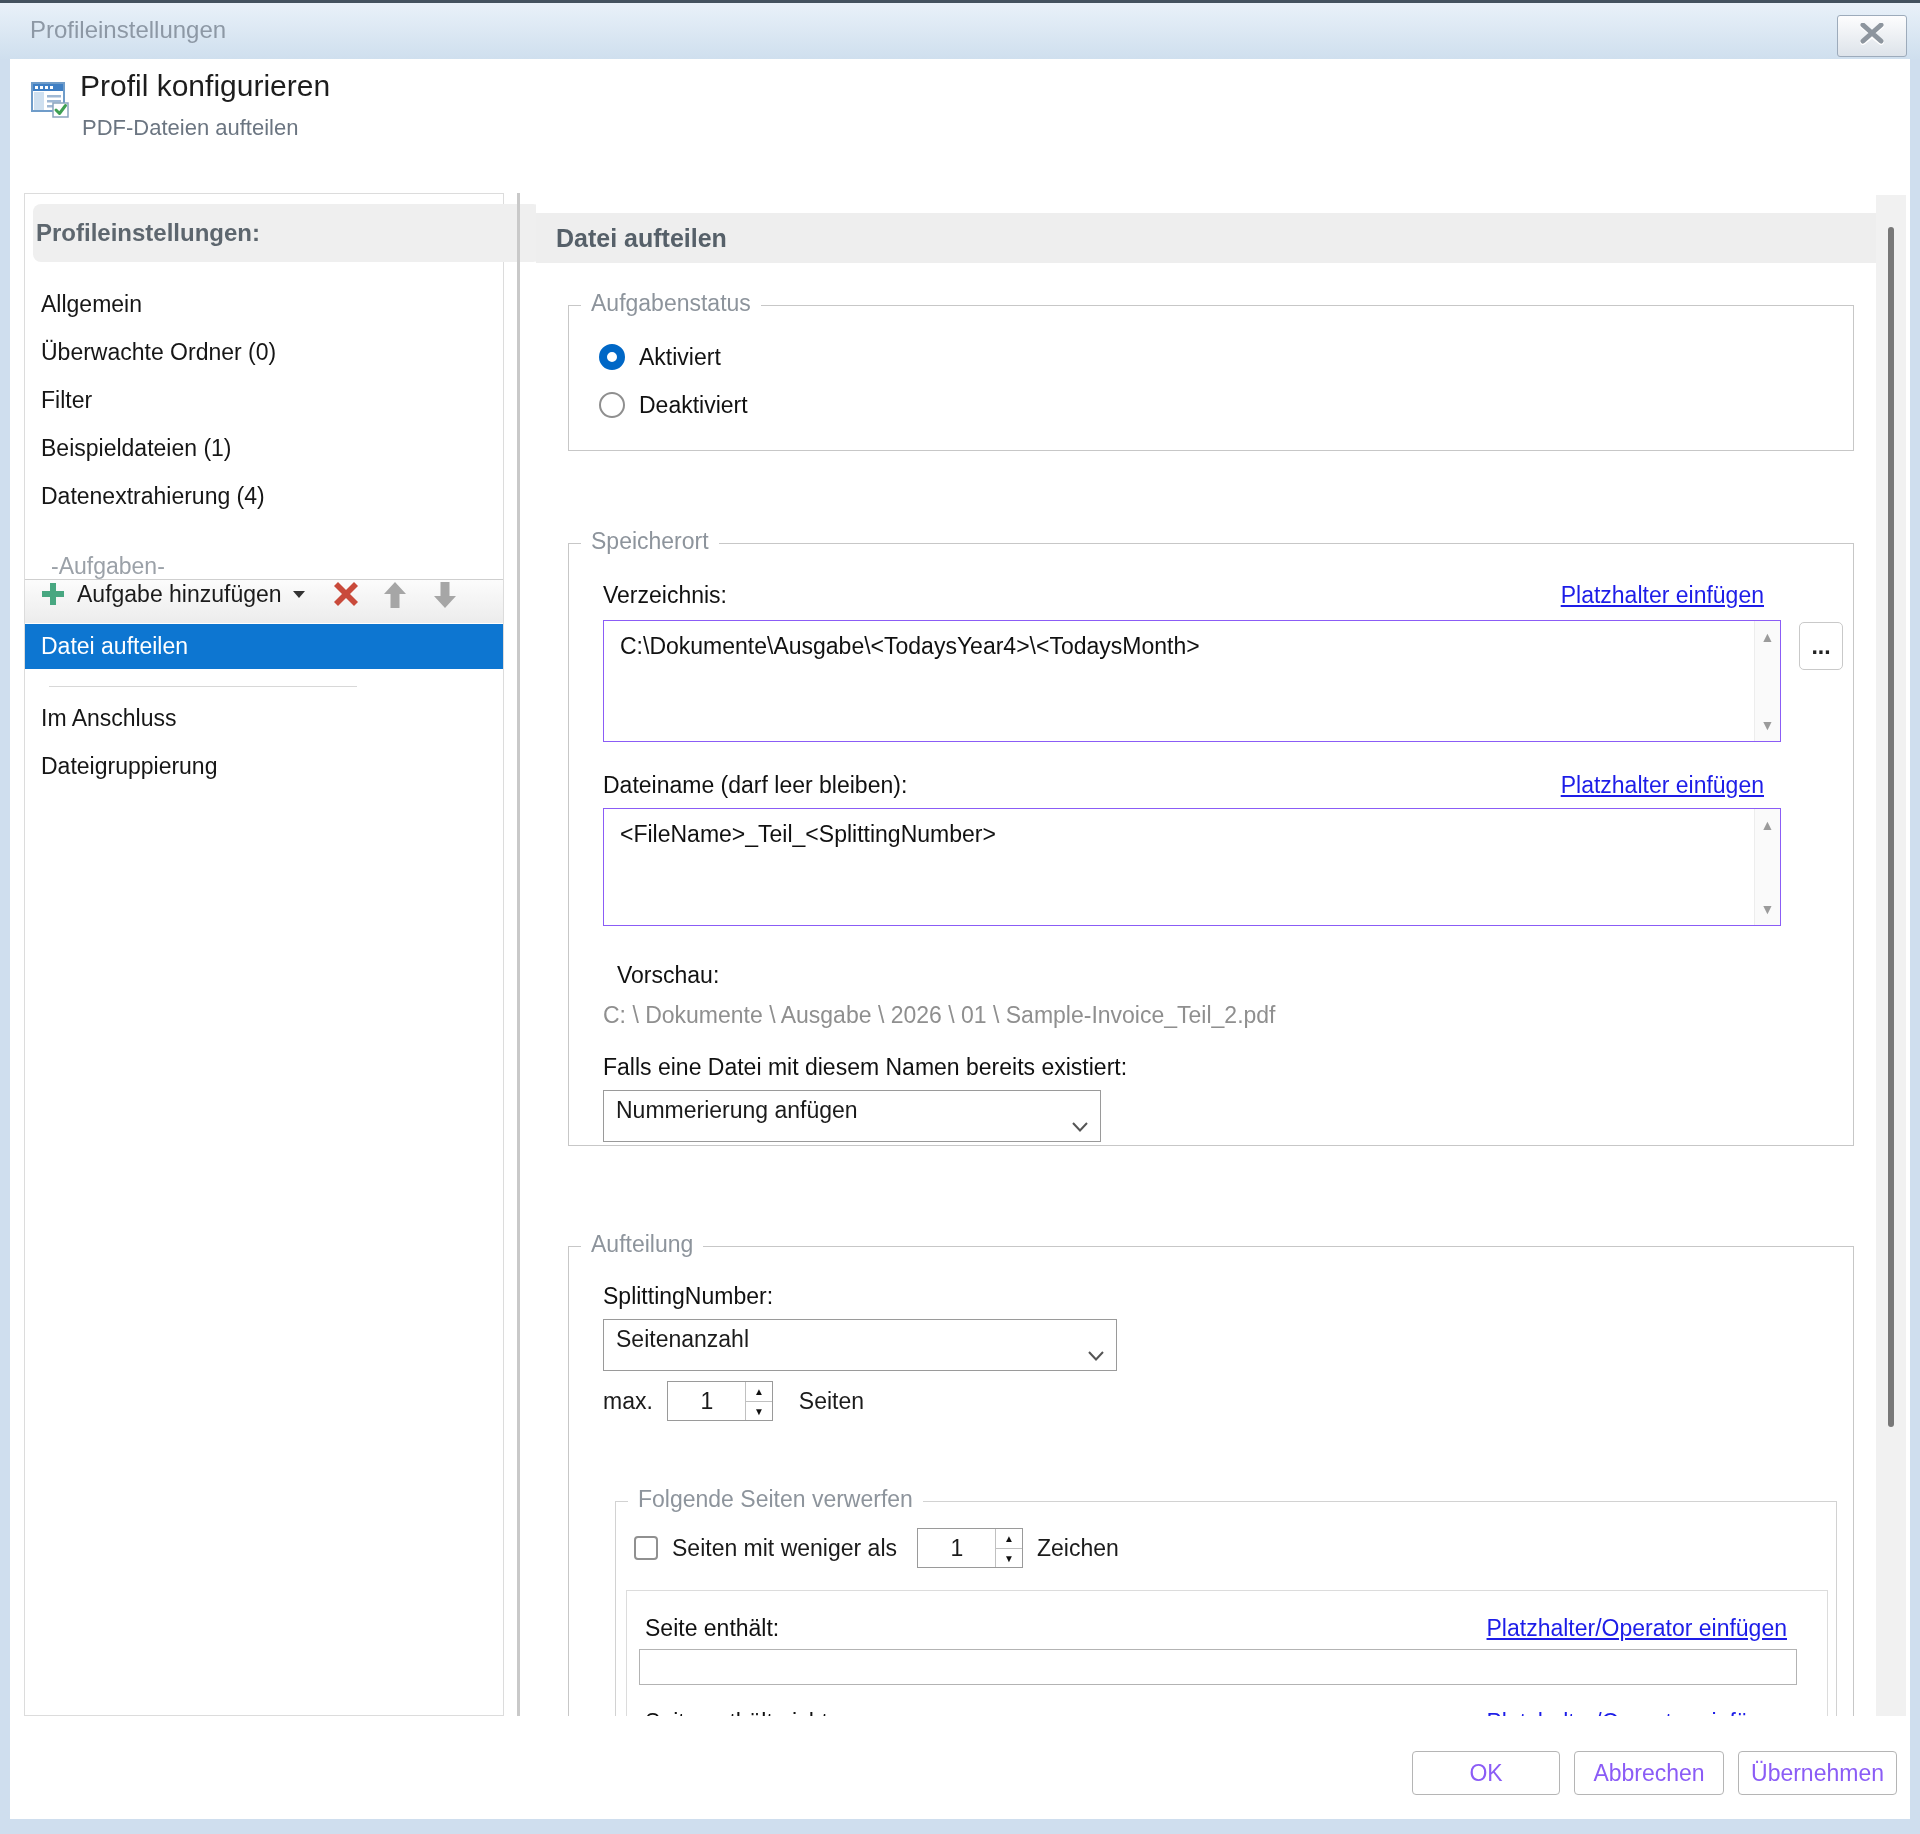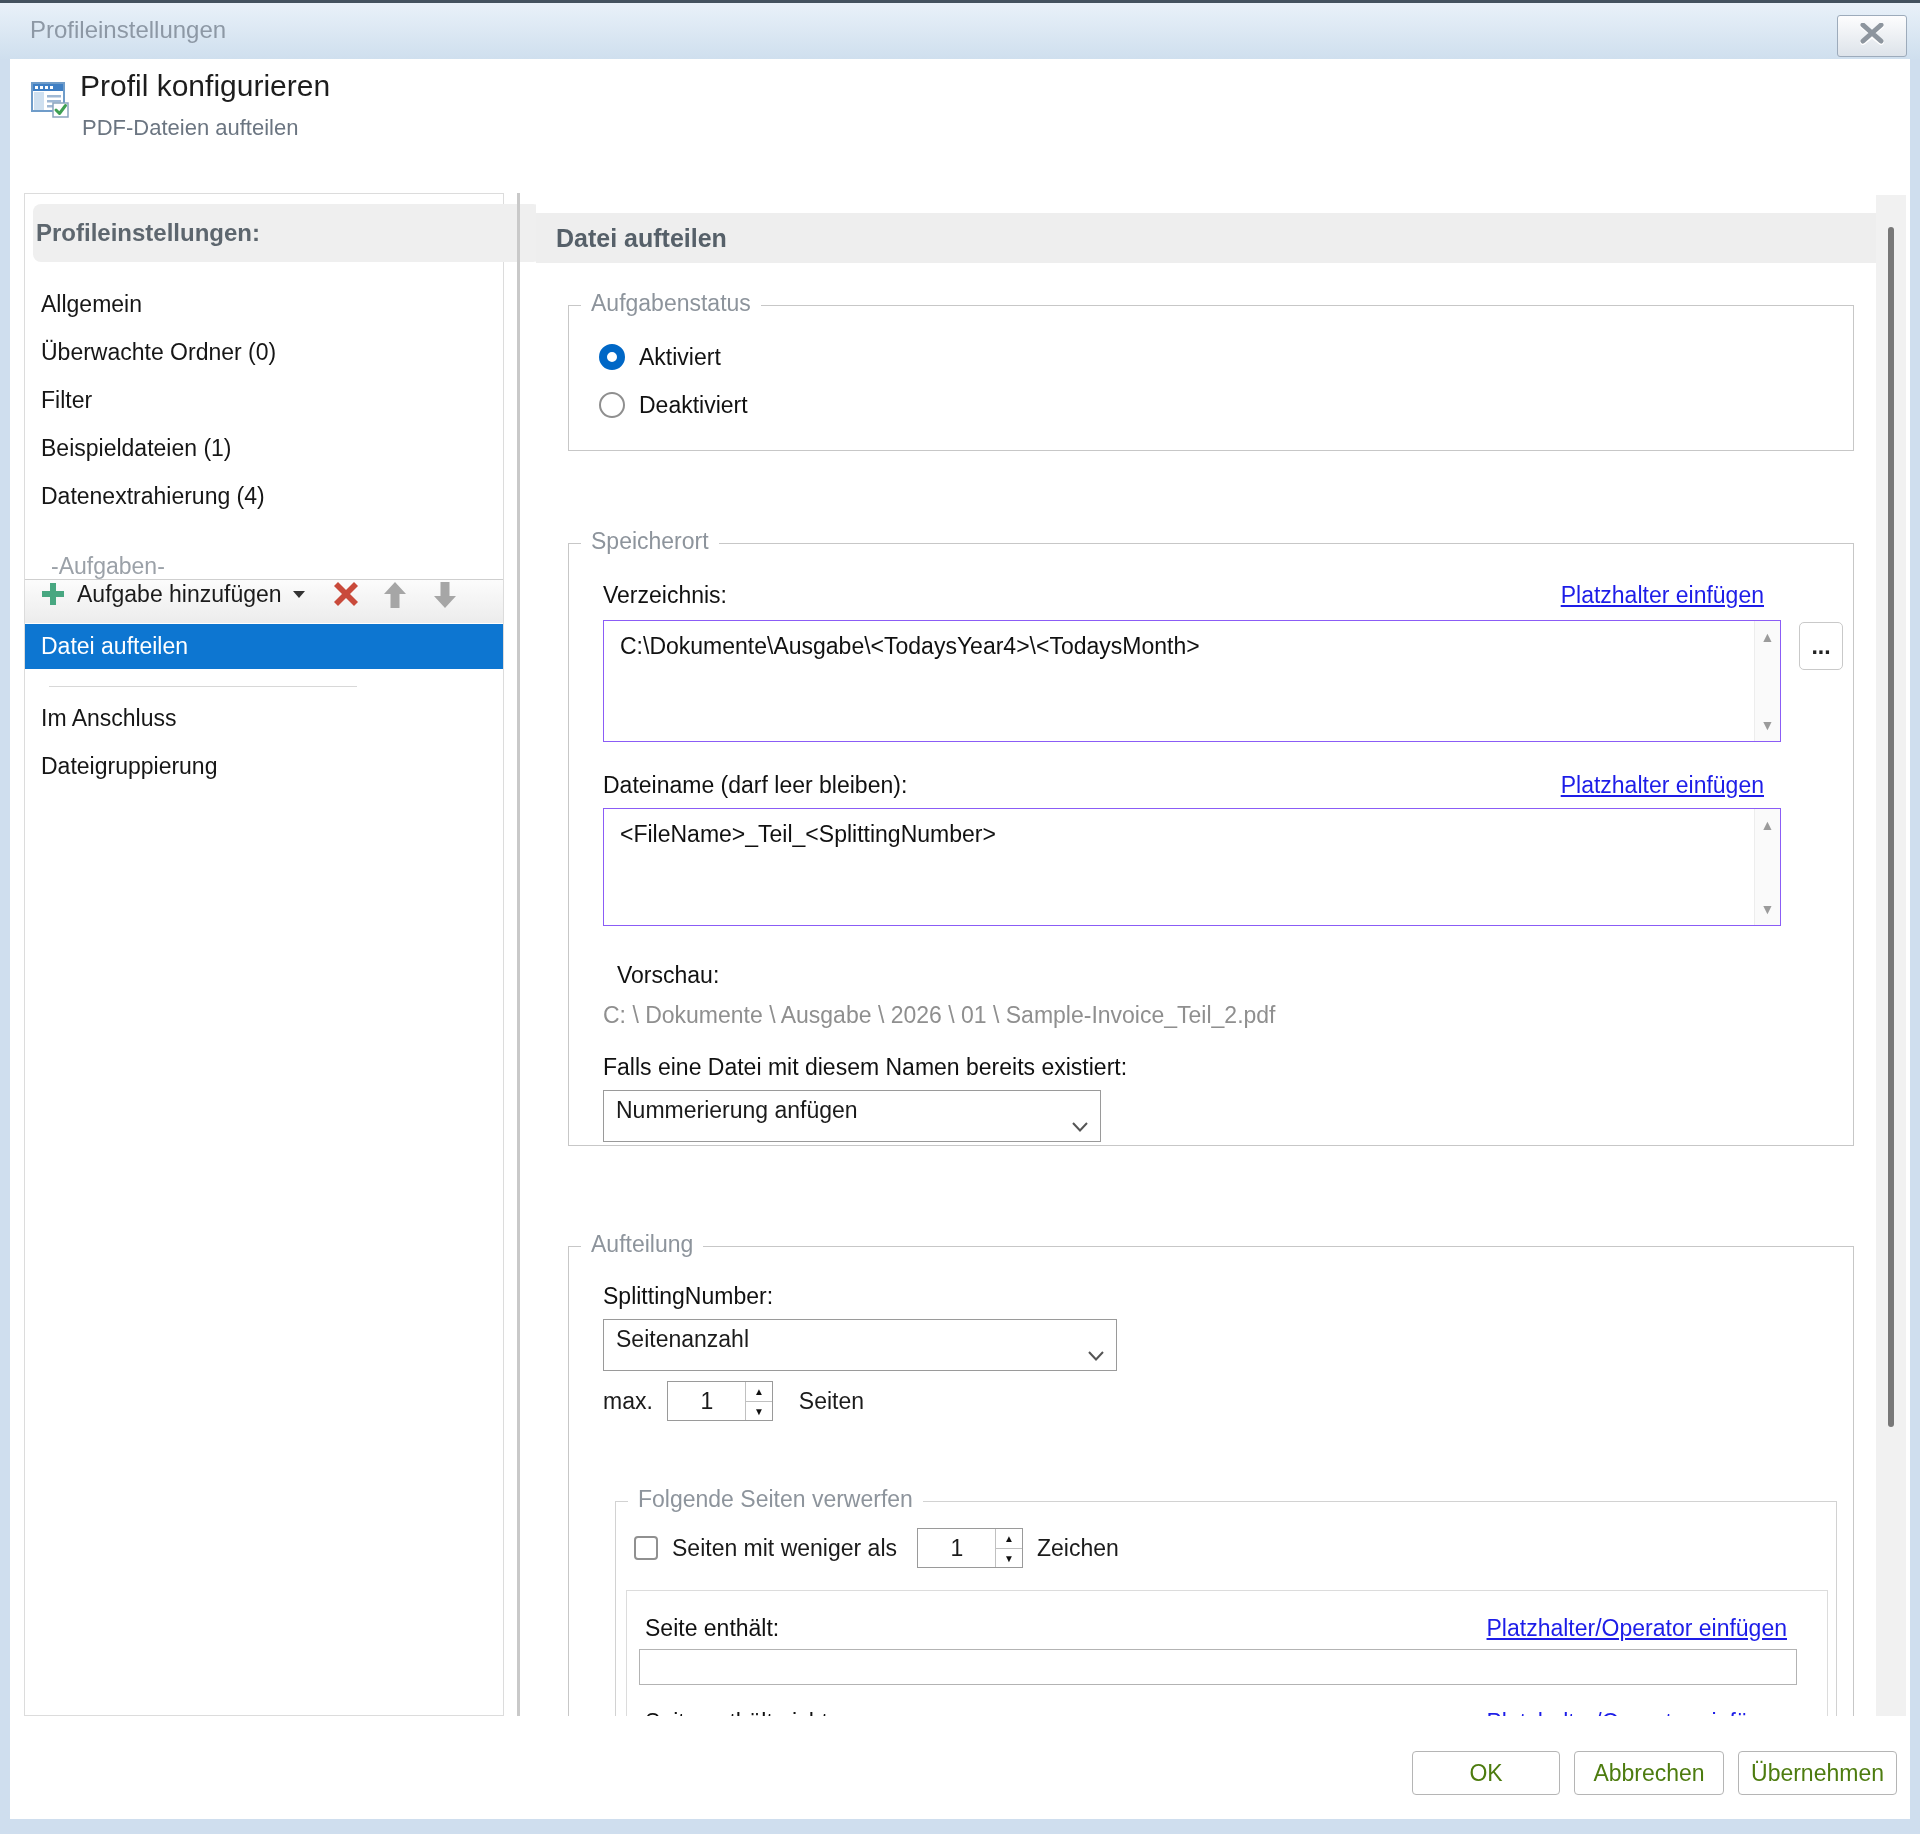--- a/index.html
+++ b/index.html
@@ -120,21 +120,21 @@
   .inner-panel { position:absolute; left:10px; top:88px; width:1202px; height:350px; border:1px solid #dcdcdc; background:#fff; }
   .text-input { position:absolute; height:36px; border:1px solid #b3b3b3; background:#fff; font-size:22px; padding:0 10px; font-family:"Liberation Sans",sans-serif; }
 
   
   .scrollbar { position:absolute; left:1876px; top:192px; width:30px; height:1521px; background:#f1f1f1; }
   .scroll-thumb { position:absolute; left:12px; top:32px; width:6px; height:1200px; background:#787878; border-radius:3px; }
 
   
   .btn {
     position:absolute; top:1748px; height:44px; background:#fff; border:1px solid #b5b5b5; border-radius:4px;
-    font-size:23px; color:#4d7c0f; text-align:center; line-height:42px;
+    font-size:23px; color:#8b5cf6; text-align:center; line-height:42px;
   }
   .btn-ok { left:1412px; width:148px; }
   .btn-cancel { left:1574px; width:150px; }
   .btn-apply { left:1738px; width:159px; }
 </style>
 </head>
 <body>
 
 <div class="window">
 

